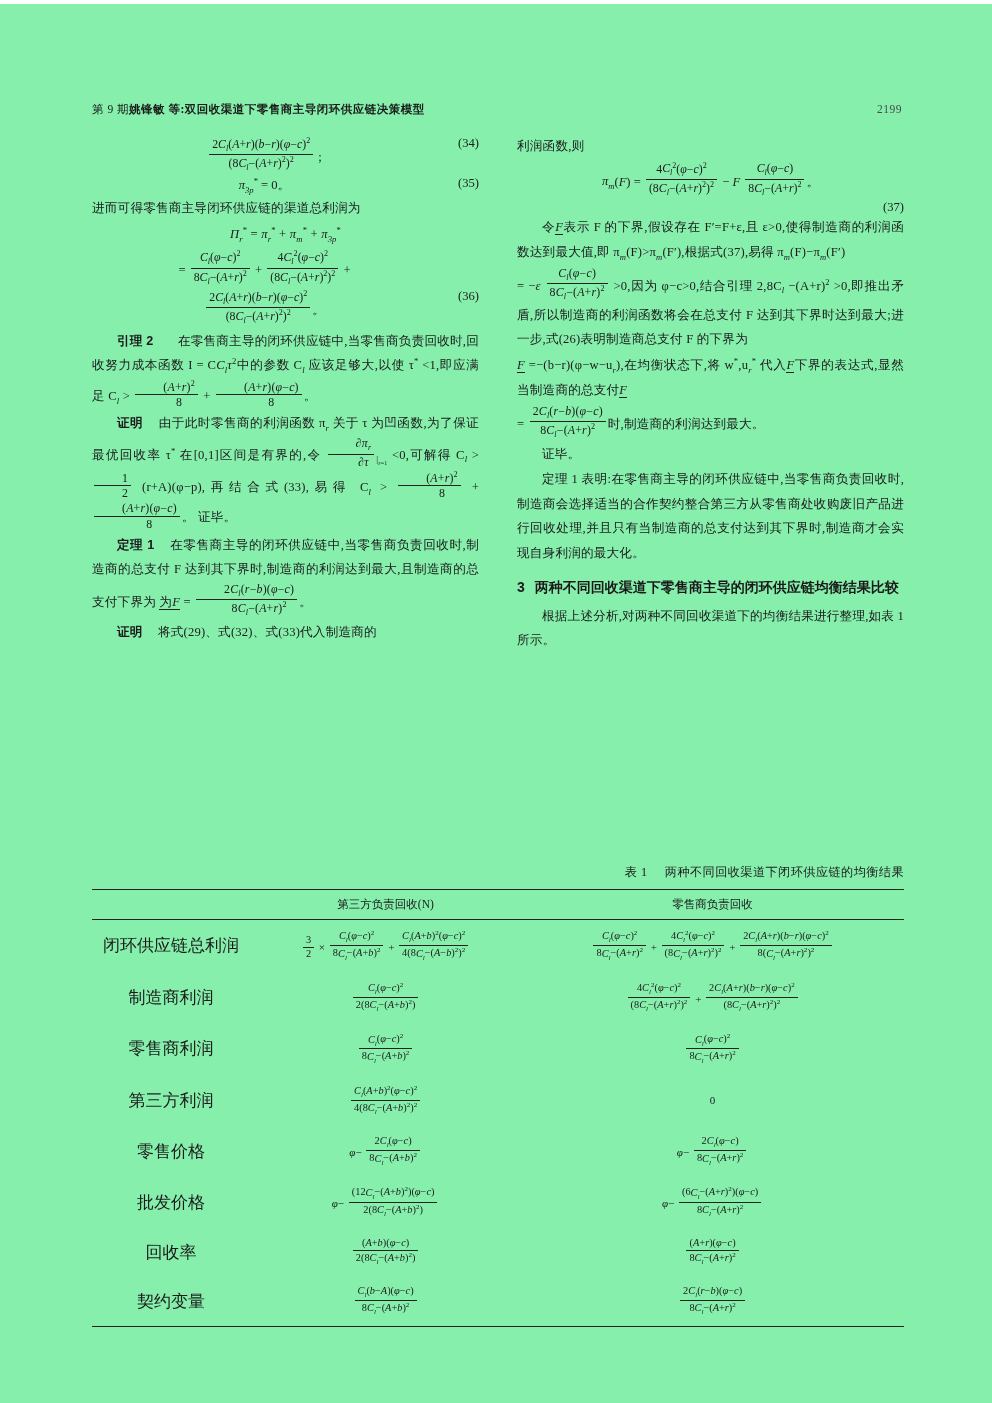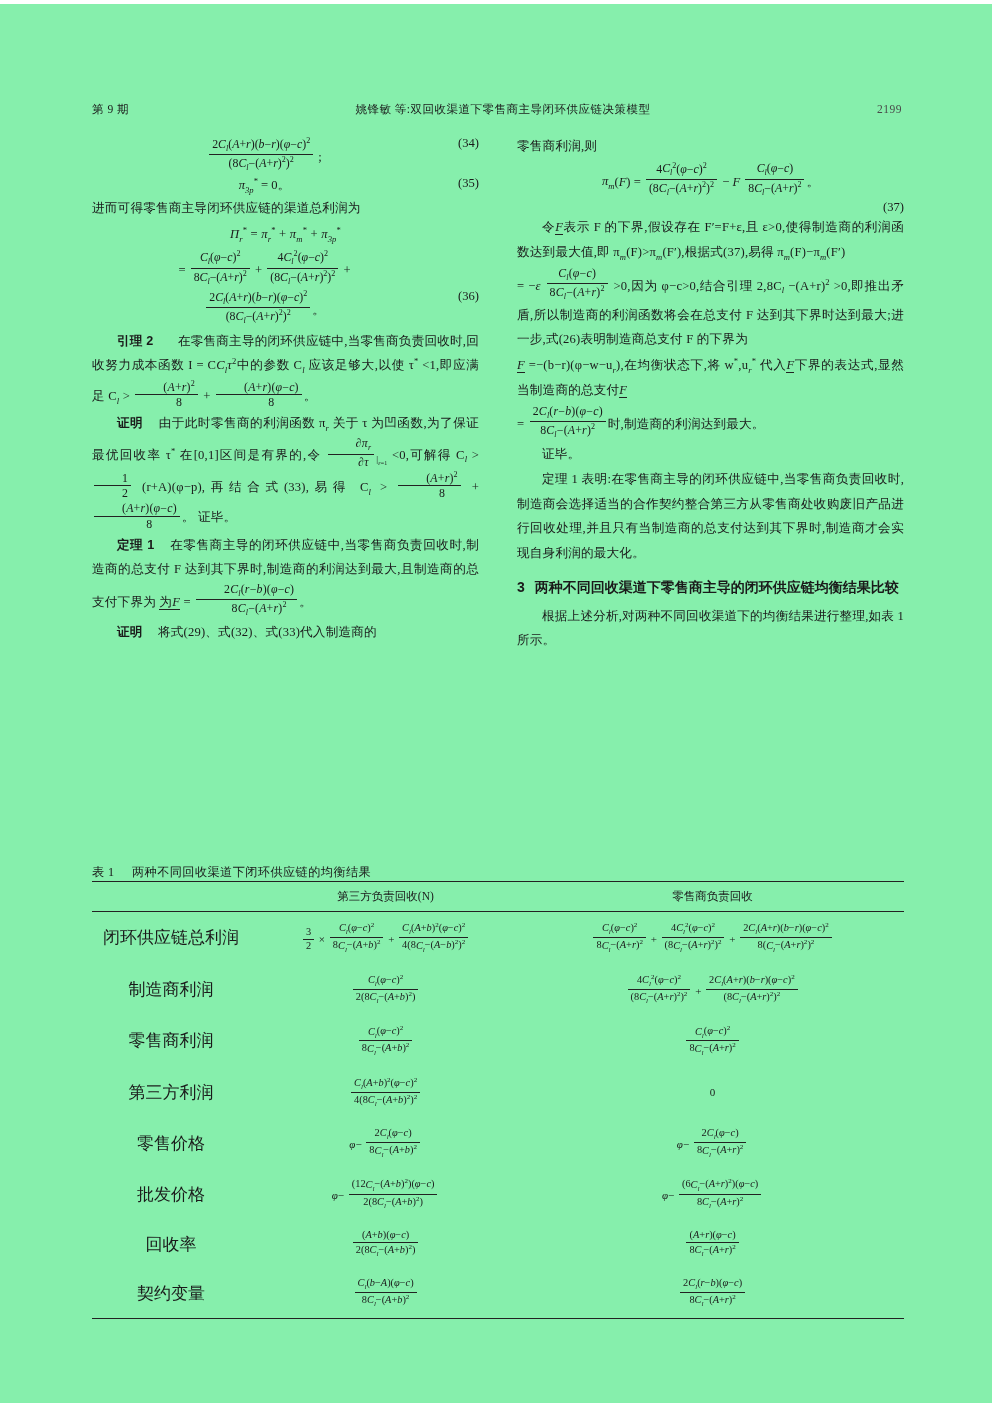--- a/index.html
+++ b/index.html
@@ -19,22 +19,22 @@
   
   .header {
     position:absolute;
     left:92px; top:98px; width:810px;
     display:flex; align-items:baseline; justify-content:space-between;
     font-size:11.5px;
     letter-spacing:0.5px;
   }
   .header .running-title {
     flex:1;
-    text-align:center;
     white-space:nowrap;
+    font-weight:bold;
   }
   .header .pageno { white-space:nowrap; color:#4a4a4a; }
 
   
   .columns {
     position:absolute;
     left:92px; top:130px;
     width:812px;
     display:flex;
     gap:38px;
@@ -90,22 +90,23 @@
   .sec .num { }
   .sec .txt { flex:1; }
 
   
   .table-wrap {
     position:absolute;
     left:92px; top:860px;
     width:812px;
   }
   .table-caption {
-    text-align:left;
+    text-align:right;
     font-size:12.2px;
+    margin-bottom:8px;
     letter-spacing:0.4px;
   }
   table.tbl {
     width:100%;
     border-collapse:collapse;
     font-size:11px;
   }
   table.tbl td, table.tbl th {
     padding:9px 4px;
     text-align:center;
@@ -195,21 +196,21 @@
       </p>
 
       <p class="p indent">
         <span style="font-family:'Liberation Sans',sans-serif;font-weight:bold;">证明</span>
         <span style="margin-left:12px;">将式(29)、式(32)、式(33)代入制造商的</span>
       </p>
     </div>
 
     <div class="col">
 
-      <p class="p">零售商利润,则</p>
+      <p class="p">利润函数,则</p>
 
       <div class="eq-row">
         <span class="eqbody">
           <span class="m">π<sub>m</sub></span>(<span class="m">F</span>) =
           <span class="frac"><span class="num">4<span class="m">C<sub>l</sub></span><sup>2</sup>(<span class="m">φ</span>−<span class="m">c</span>)<sup>2</sup></span><span class="den">(8<span class="m">C<sub>l</sub></span>−(<span class="m">A</span>+<span class="m">r</span>)<sup>2</sup>)<sup>2</sup></span></span>
           − <span class="m">F</span>
           <span class="frac"><span class="num"><span class="m">C<sub>l</sub></span>(<span class="m">φ</span>−<span class="m">c</span>)</span><span class="den">8<span class="m">C<sub>l</sub></span>−(<span class="m">A</span>+<span class="m">r</span>)<sup>2</sup></span></span>。
         </span>
       </div>
       <div class="eqnum-right">(37)</div>

